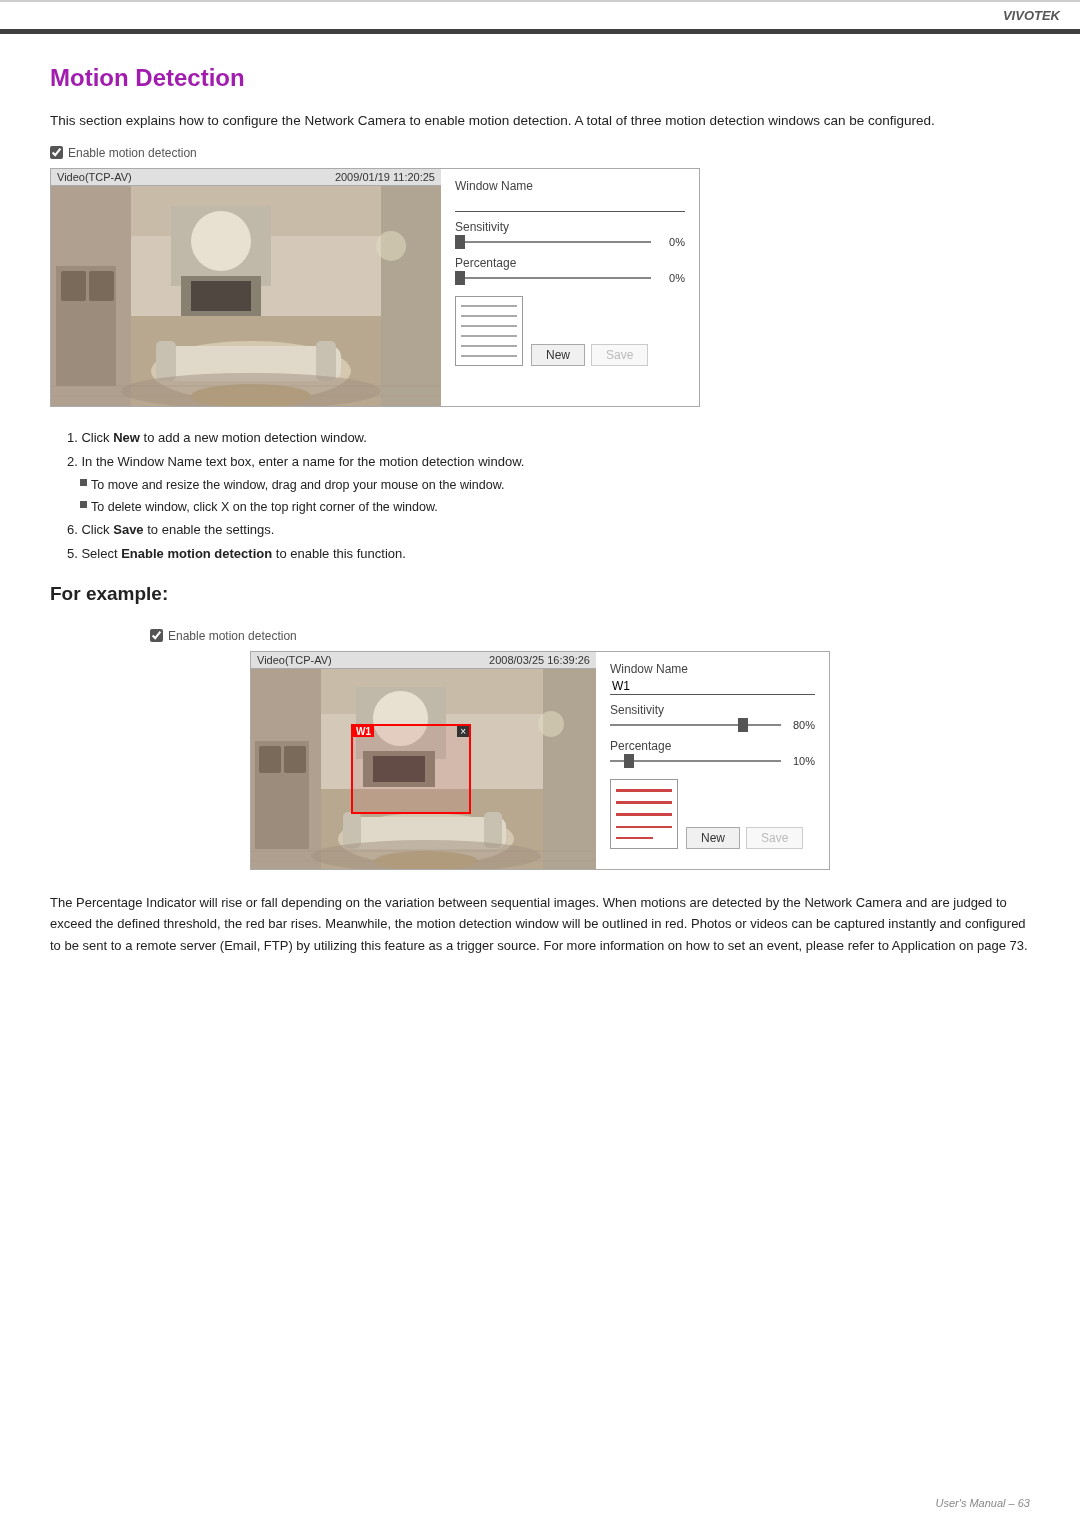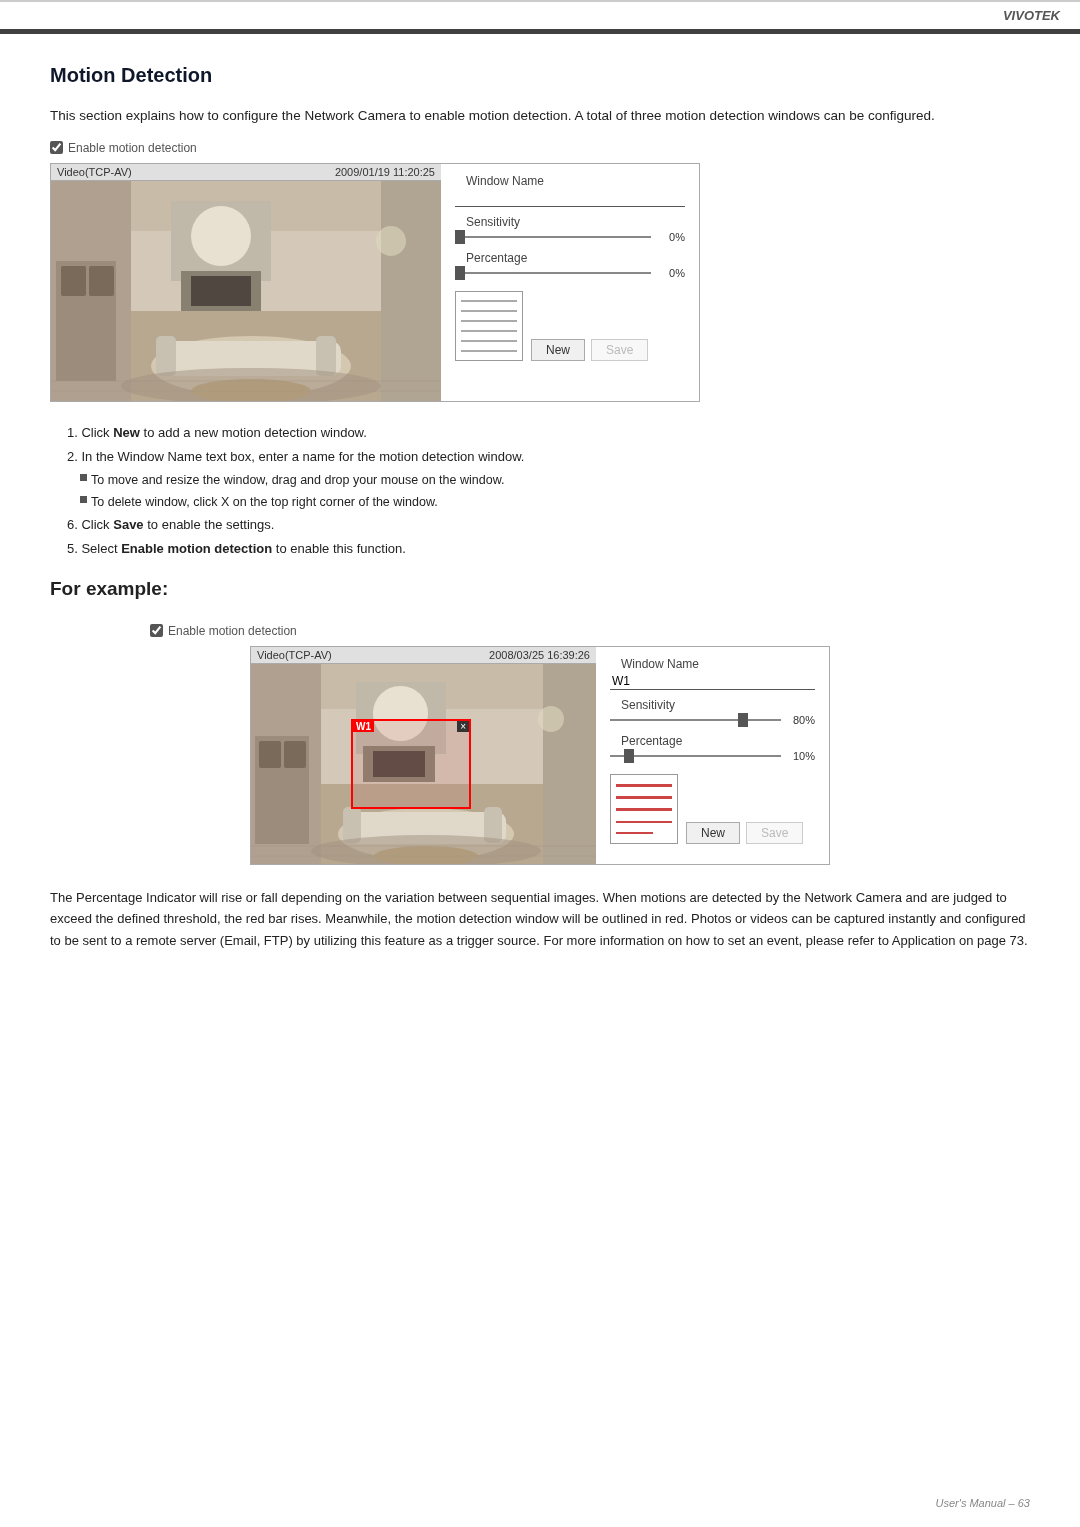--- a/index.html
+++ b/index.html
@@ -25,23 +25,23 @@
       font-size: 13px;
       color: #555;
     }
 
     
     .content {
       padding: 30px 50px 40px 50px;
     }
 
     .page-title {
-      font-size: 20px;
+      font-size: 24px;
       font-weight: bold;
-      color: #0f172a;
+      color: #a21caf;
       margin-bottom: 18px;
     }
 
     .intro-text {
       font-size: 13.5px;
       line-height: 1.6;
       margin-bottom: 14px;
       color: #222;
     }
 
@@ -105,21 +105,20 @@
       padding: 10px 14px;
       display: flex;
       flex-direction: column;
       gap: 8px;
     }
 
     .control-label {
       font-size: 12px;
       color: #444;
       margin-bottom: 2px;
-      margin-left: 11px;
     }
 
     .control-input {
       width: 100%;
       border: none;
       border-bottom: 1px solid #555;
       outline: none;
       font-size: 12px;
       padding: 1px 2px;
       background: transparent;

